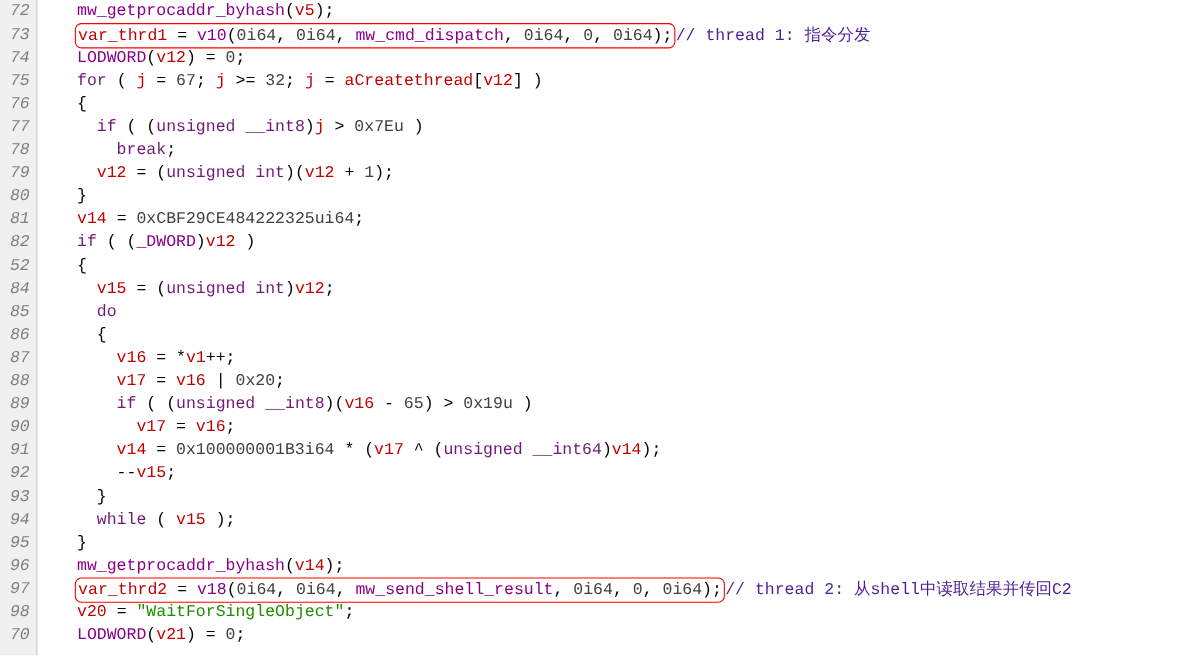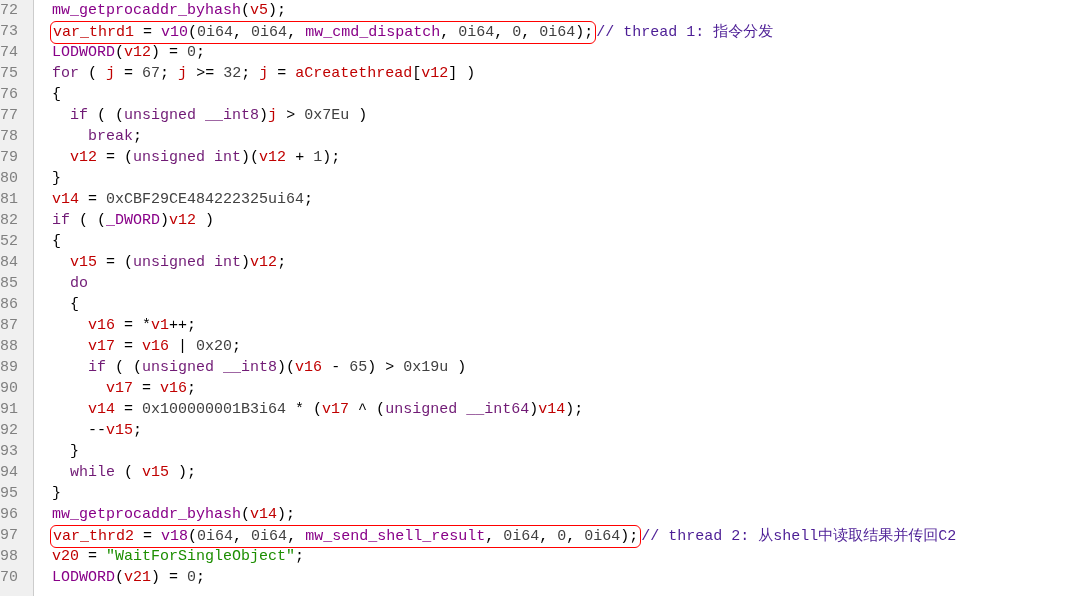--- a/index.html
+++ b/index.html
@@ -10,30 +10,31 @@
     background: #ffffff;
     display: flex;
     width: 1080px;
     height: 596px;
     overflow: hidden;
   }
   .gutter {
     width: 34px;
     background: #f0f0f0;
     color: #808080;
-    text-align: left;
+    text-align: right;
     padding-right: 6px;
     user-select: none;
     flex-shrink: 0;
     border-right: 1px solid #ccc;
+    font-style: italic;
   }
   .gutter div { height: 21px; }
   .code {
     flex: 1;
-    padding-left: 0;
+    padding-left: 18px;
     white-space: pre;
     overflow: hidden;
     position: relative;
   }
   .line { height: 21px; display: block; position: relative; }
   .kw   { color: #701a75; }
   .num  { color: #404040; }
   .var  { color: #c00000; }
   .func { color: #880088; }
   .macro{ color: #880088; }

